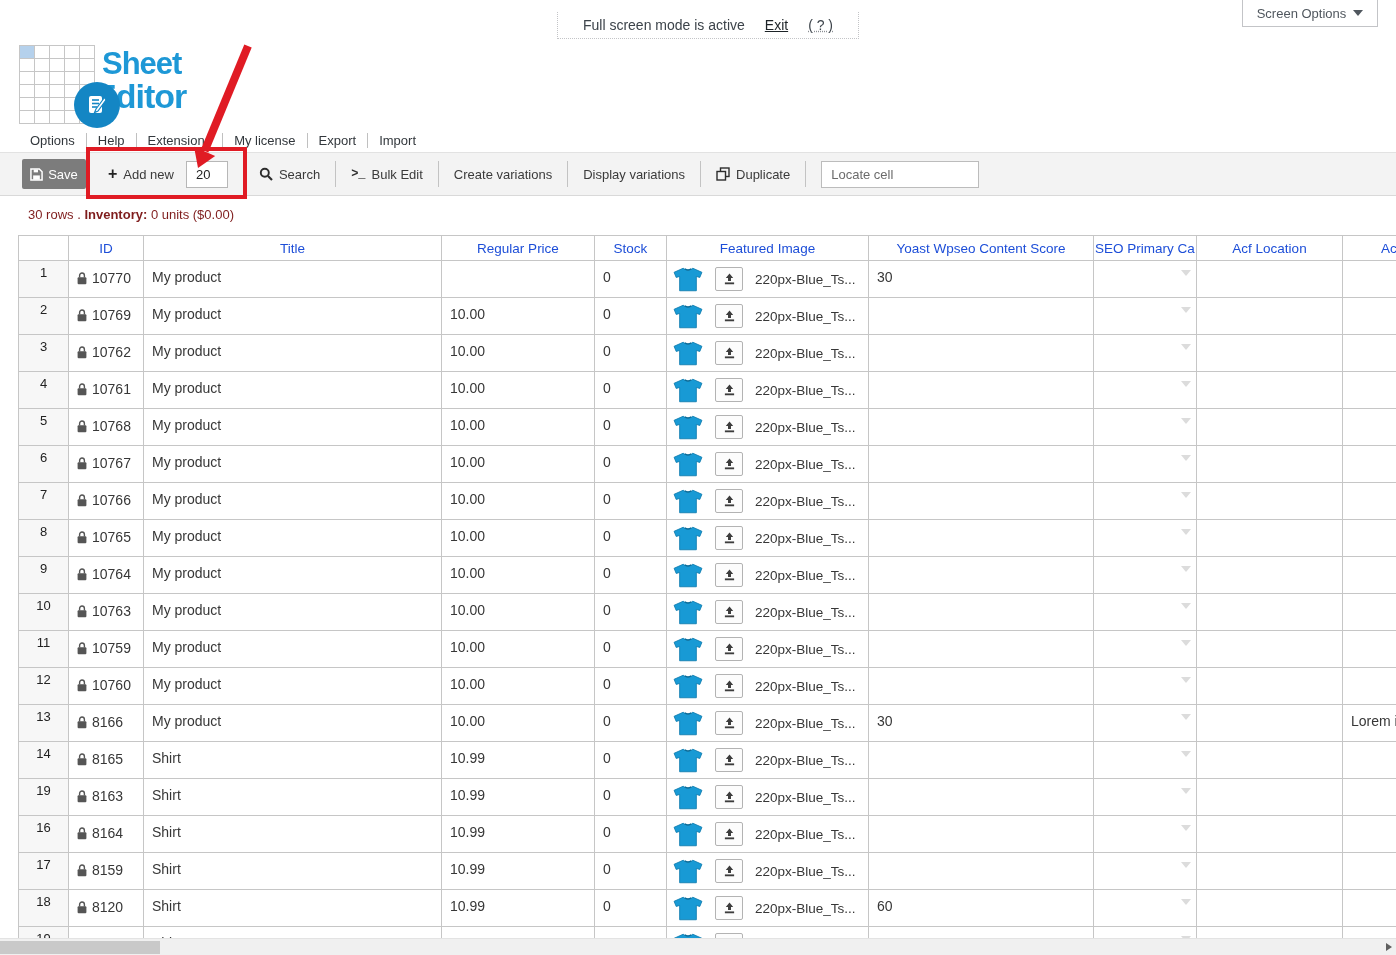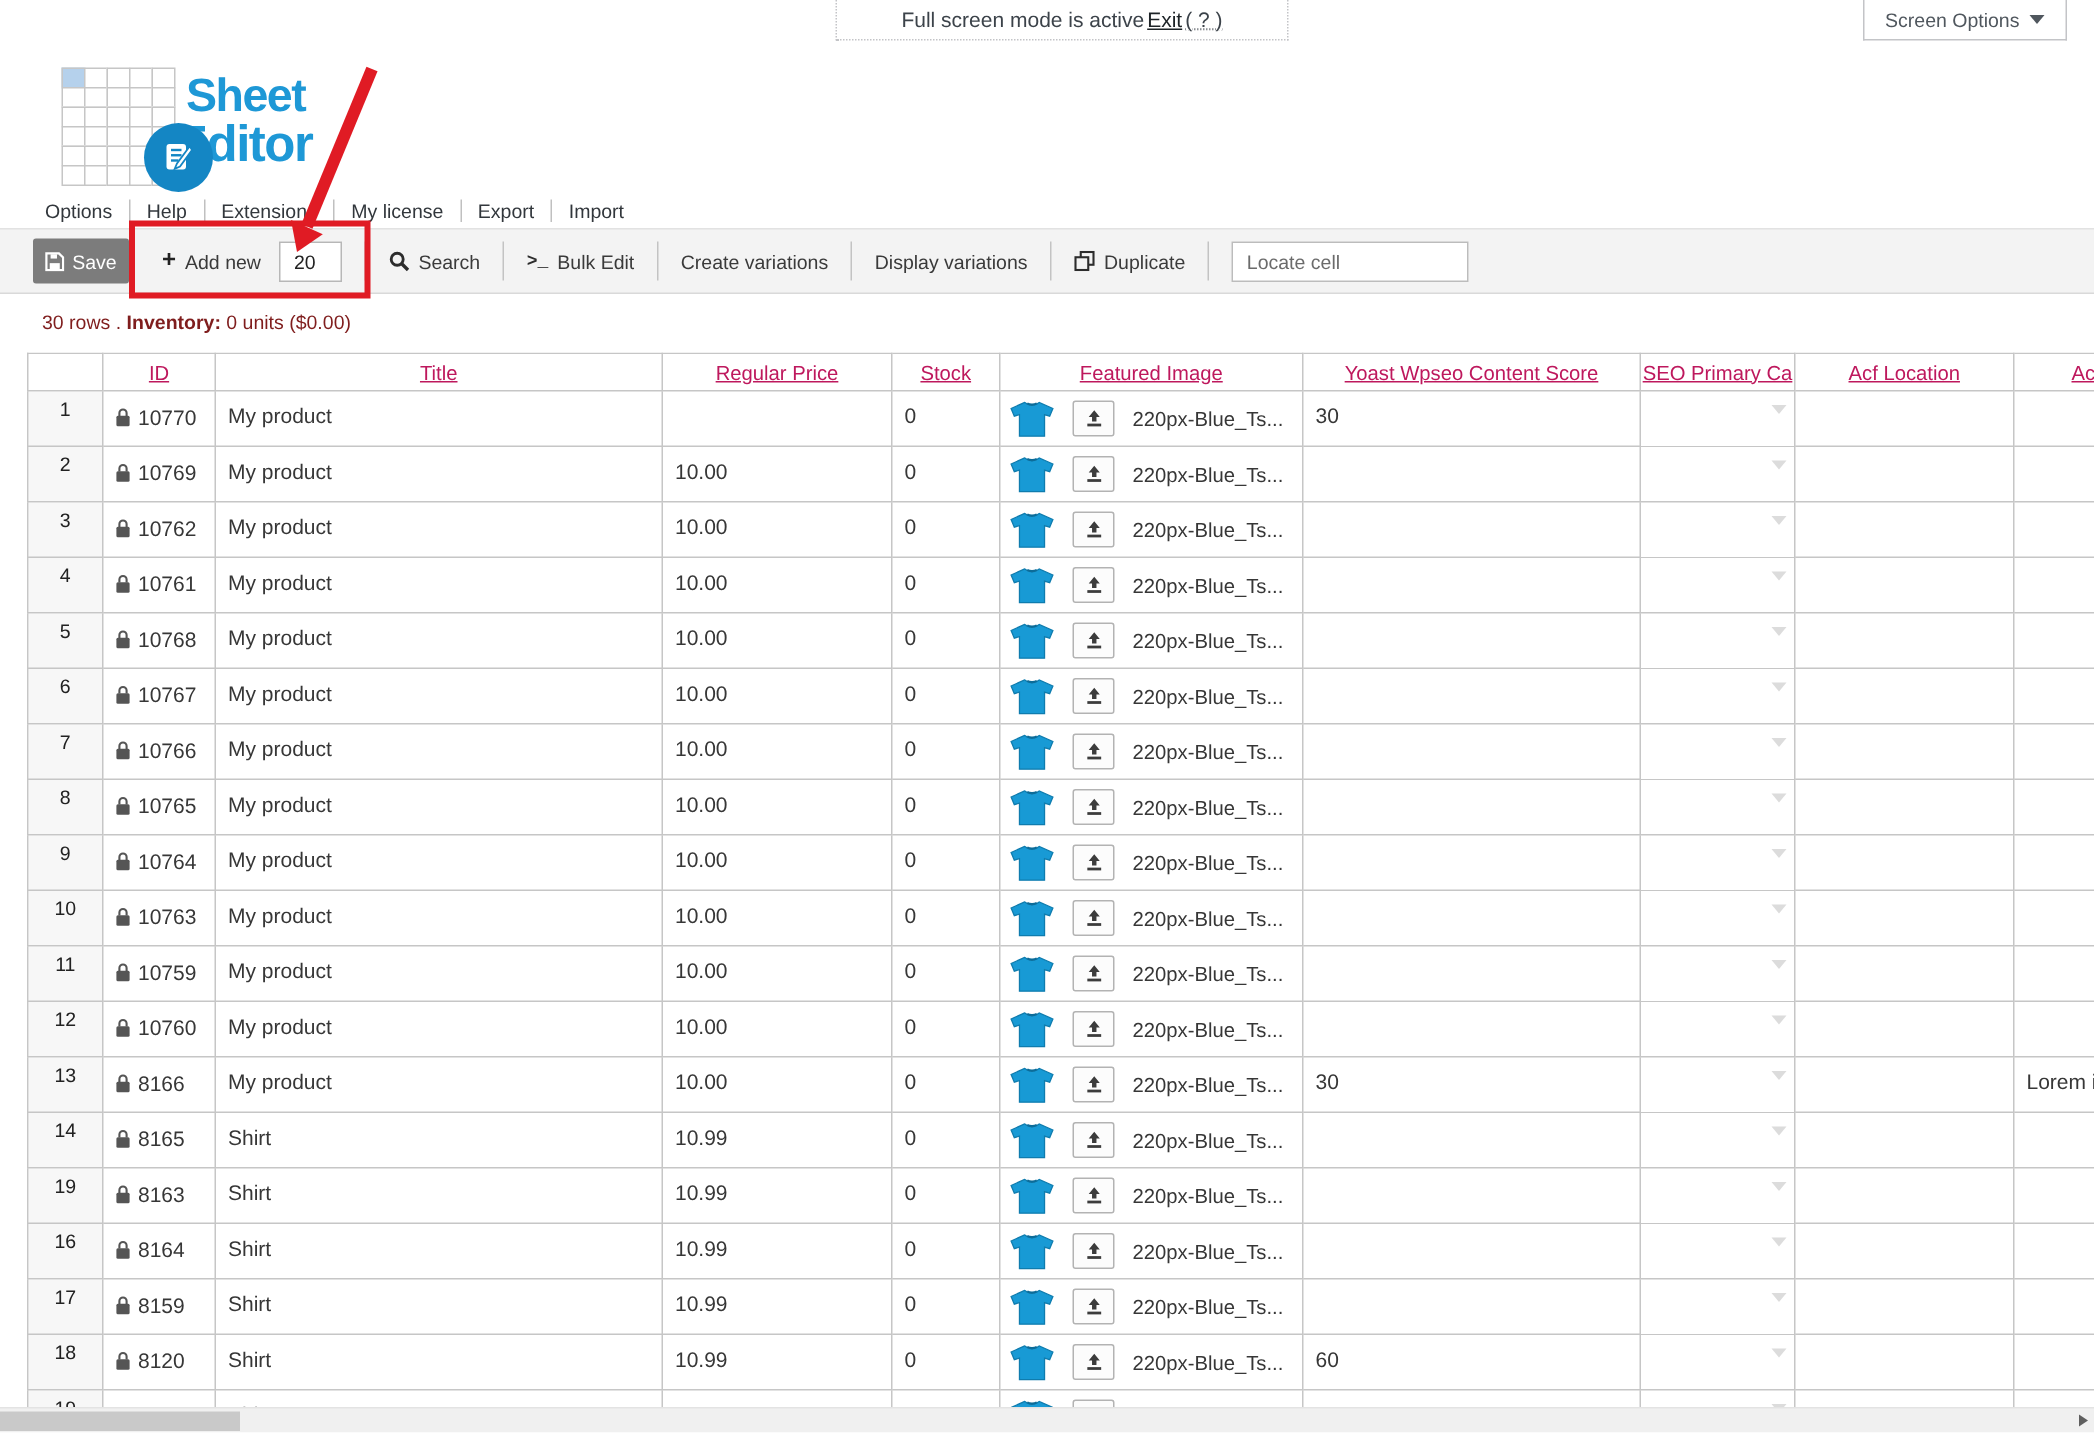--- a/index.html
+++ b/index.html
@@ -1,35 +1,35 @@
 <!DOCTYPE html>
 <html><head>
 <meta charset="utf-8">
 <style>
   * { margin:0; padding:0; box-sizing:border-box; }
   html,body { width:1396px; height:955px; overflow:hidden; background:#fff;
     font-family:"Liberation Sans","DejaVu Sans",sans-serif; color:#32373c; }
   body { position:relative; }
 
   
-  .notice { position:absolute; left:557px; top:0; width:302px; height:27px;
+  .notice { position:absolute; left:557px; top:12px; width:302px; height:27px;
     border:1px dotted #c3c4c7; border-top:none; display:flex; align-items:center;
-    justify-content:center; gap:2px; font-size:14px; color:#3c434a; background:#fff; }
+    justify-content:center; gap:20px; font-size:14px; color:#3c434a; background:#fff; }
   .notice a { color:#1d2327; text-decoration:underline; cursor:pointer; }
   .notice .help { text-decoration:underline dotted #8c8f94; cursor:pointer; }
 
   
   .screen-options { position:absolute; right:18px; top:0; width:136px; height:27px;
     border:1px solid #c3c4c7; border-top:none; background:#fff; display:flex;
     align-items:center; justify-content:center; gap:7px; font-size:13px; color:#50575e; cursor:pointer; }
   .screen-options .tri { width:0; height:0; border-left:5px solid transparent;
     border-right:5px solid transparent; border-top:6px solid #50575e; }
 
   
-  .logo { position:absolute; left:42px; top:45px; width:240px; height:80px; }
+  .logo { position:absolute; left:20px; top:45px; width:240px; height:80px; }
   .grid-icon { position:absolute; left:0; top:1px; display:grid;
     grid-template-columns:repeat(5,15px); grid-template-rows:repeat(6,13px); }
   .grid-icon i { border:1px solid #c6c6c6; background:#fff; margin:-1px 0 0 -1px; }
   .grid-icon i.sel { background:#b5d1ec; }
   .logo-word1 { position:absolute; left:82px; top:1px; font-size:31px; font-weight:bold;
     color:#1e98d6; letter-spacing:-1px; }
   .logo-word2 { position:absolute; left:74px; top:32px; font-size:34px; font-weight:bold;
     color:#1e98d6; letter-spacing:-1px; }
   .logo-circle { position:absolute; left:54px; top:37px; width:46px; height:46px;
     border-radius:50%; background:#1486c4; display:flex; align-items:center; justify-content:center; }
@@ -67,22 +67,22 @@
 
   
   .summary { position:absolute; left:28px; top:207px; font-size:13px; color:#7f1d1d; }
   .summary b { font-weight:bold; }
 
   
   .table-wrap { position:absolute; left:18px; top:235px; width:1378px; height:703px; overflow:hidden; }
   table.sheet { border-collapse:collapse; table-layout:fixed; width:1444px; }
   .sheet th, .sheet td { border:1px solid #c6c6c6; vertical-align:top; overflow:hidden;
     white-space:nowrap; }
-  .sheet th { height:25px; font-size:13.5px; font-weight:normal; color:#be185d;
-    text-align:center; vertical-align:middle; background:#fff;text-decoration:underline; }
+  .sheet th { height:25px; font-size:13.5px; font-weight:normal; color:#1d4ed8;
+    text-align:center; vertical-align:middle; background:#fff; }
   .sheet td { height:37px; font-size:14px; color:#373737; padding:8px 8px 0; background:#fff; }
   .sheet td.rownum { background:#f7f7f7; text-align:center; font-size:13px; color:#222;
     padding:4px 0 0; }
   .sheet td.idcell { padding-top:9px; }
   .idwrap { display:flex; align-items:center; gap:5px; }
   .sheet td.imgcell { padding:3px 6px 0; }
   .imgwrap { display:flex; align-items:center; gap:12px; height:30px; }
   .upload-btn { width:28px; height:24px; border:1px solid #b3b3b3; border-radius:2px;
     background:#fcfcfc; display:flex; align-items:center; justify-content:center; cursor:pointer; }
   .fname { font-size:13.5px; color:#373737; }

